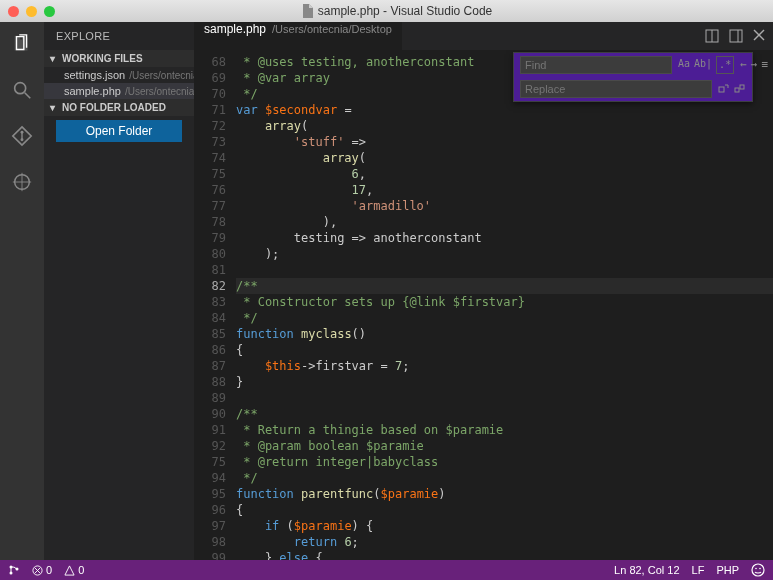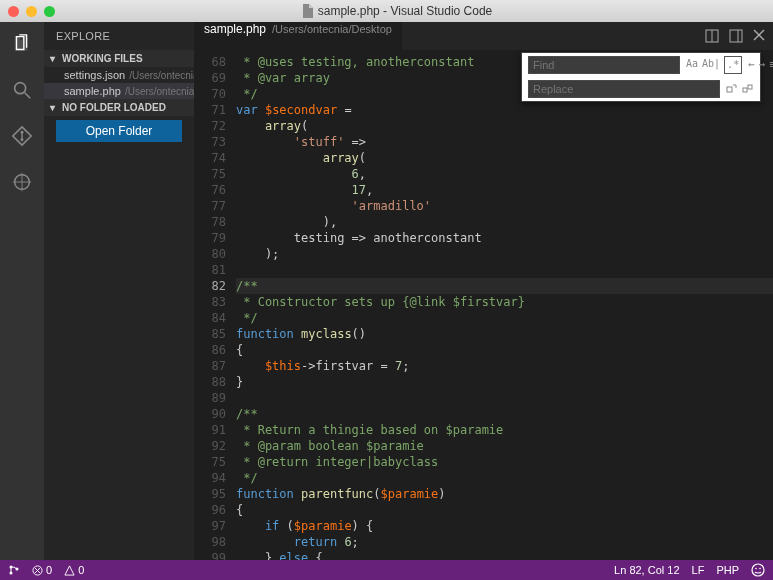--- a/index.html
+++ b/index.html
@@ -33,21 +33,21 @@
 .code { flex:1; padding-top:4px; white-space:pre; color:#ccc; overflow:hidden; }
 .code .ln { height:16px; display:block; }
 .hl { background:#2a2a2a; }
 .c-comment { color:#7ca668; }
 .c-key { color:#569cd6; }
 .c-var { color:#f97316; }
 .c-func { color:#dcdcaa; }
 .c-str { color:#ce9178; }
 .c-num { color:#b5cea8; }
 .c-punc { color:#ccc; }
-.find-panel { position:absolute; top:2px; right:12px; width:240px; background:#ffffff; border:1px solid #3e3e42; font-size:11px; color:#aaa; box-shadow:0 2px 6px rgba(0,0,0,0.5); }
+.find-panel { position:absolute; top:2px; right:20px; width:240px; background:#4c1d95; border:1px solid #3e3e42; font-size:11px; color:#aaa; box-shadow:0 2px 6px rgba(0,0,0,0.5); }
 .find-row { display:flex; align-items:center; padding:3px 6px; gap:6px; }
 .find-input { flex:1; background:#3c3c3c; border:1px solid #4a4a4a; color:#ccc; padding:2px 4px; font-size:11px; height:18px; }
 .find-opts { display:flex; gap:4px; color:#888; font-size:10px; }
 .find-opts span { cursor:pointer; }
 .find-actions { display:flex; gap:4px; color:#888; }
 .find-actions span { cursor:pointer; }
 .statusbar { height:20px; background:#68217a; color:#fff; display:flex; align-items:center; justify-content:space-between; padding:0 8px; font-size:11px; }
 .statusbar .left, .statusbar .right { display:flex; align-items:center; gap:12px; }
 .sb-item { display:flex; align-items:center; gap:3px; cursor:pointer; }
 svg { display:block; }

